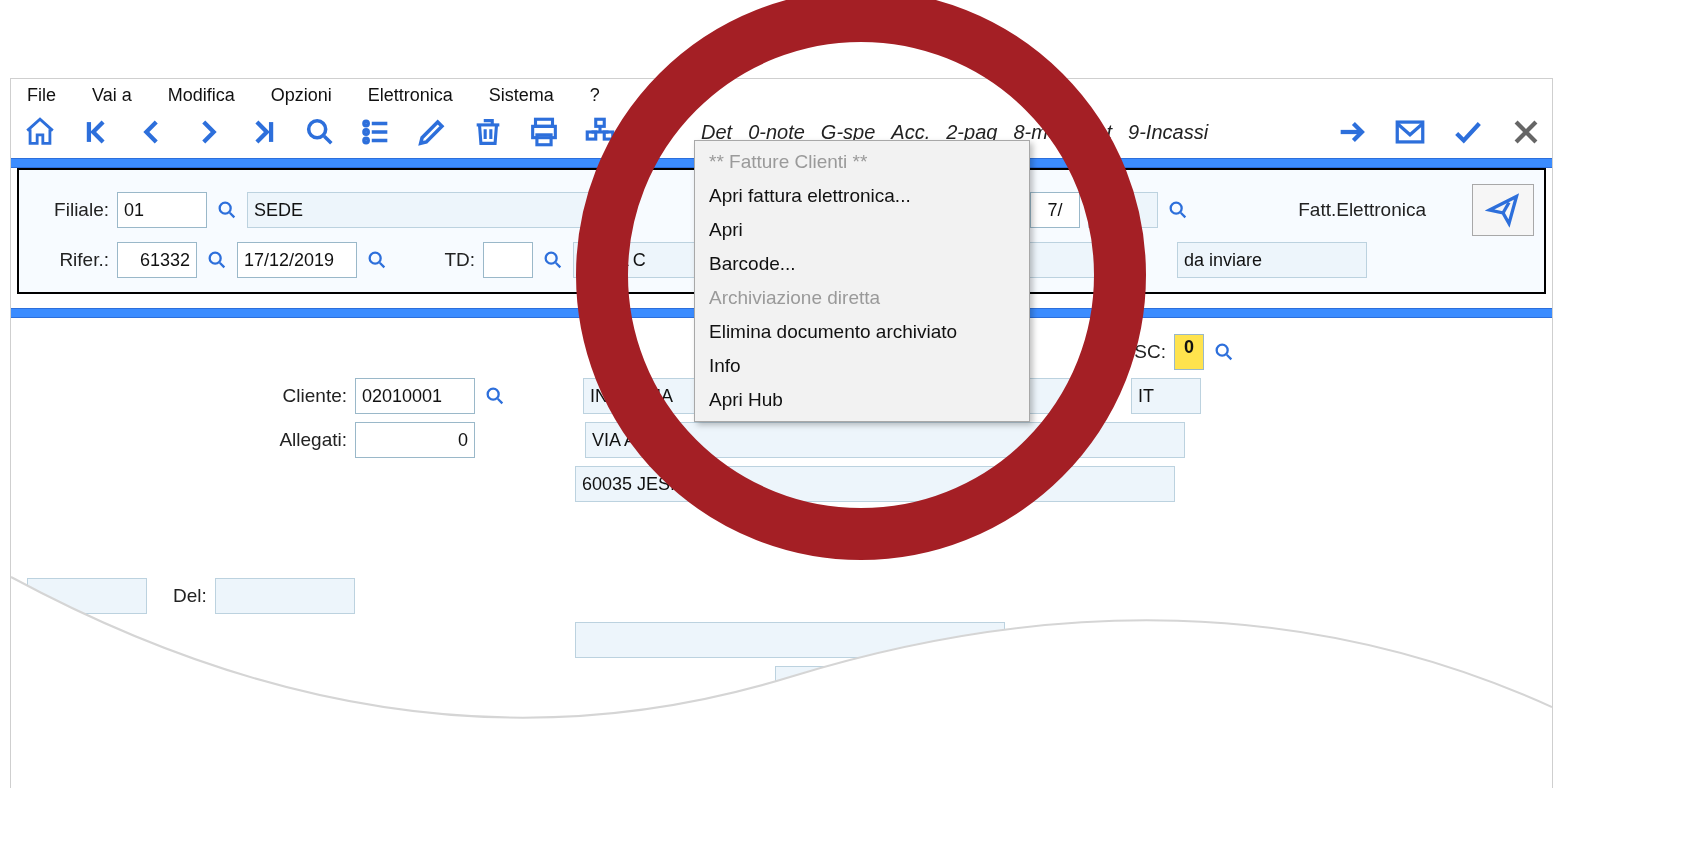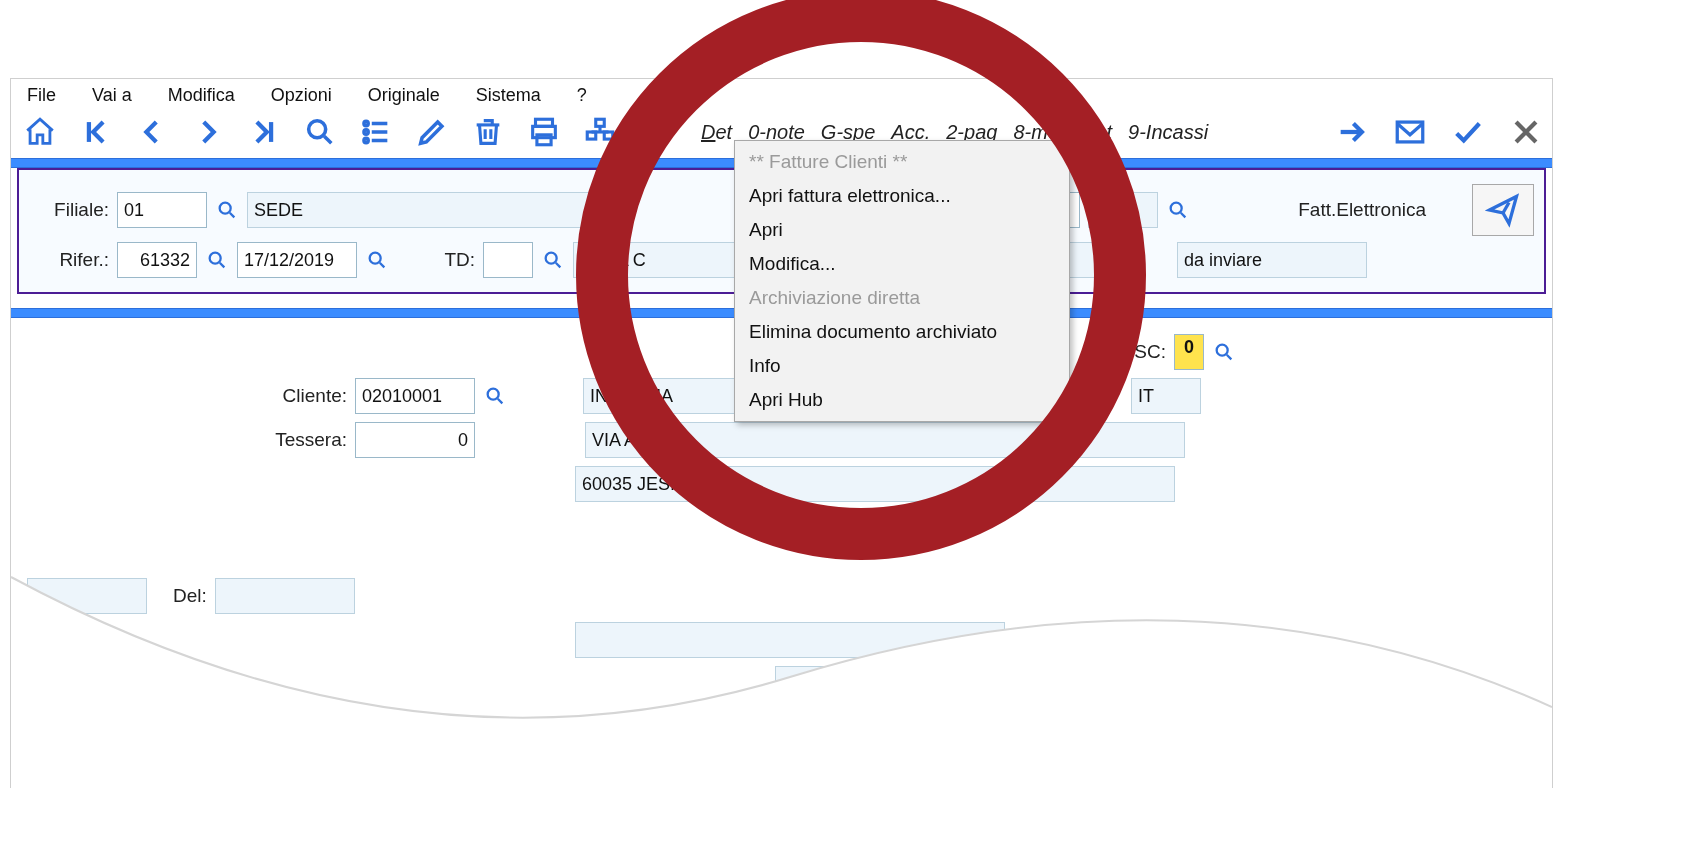--- a/index.html
+++ b/index.html
@@ -52,21 +52,21 @@
 
   
   .blue-stripe {
     height: 10px; background: #3b8cff;
     border-top: 1px solid #2d6fdb;
     border-bottom: 1px solid #2d6fdb;
   }
 
   
   .panel {
-    border: 2px solid #4c1d95;
+    border: 2px solid #000000;
     background: #f7fbff;
     margin: 0 6px;
     padding: 8px 10px;
   }
   .row { display: flex; align-items: center; gap: 8px; margin: 6px 0; font-size: 19px; color: #222; }
   .row .lbl { text-align: right; }
   input.fld, .fld {
     height: 36px;
     border: 1px solid #9ab8c9;
     background: #edf5fb;
@@ -94,21 +94,21 @@
     border: 1px solid #a8a8a8;
     display: inline-flex; align-items: center; justify-content: center;
     background: #f6f6f6;
     color:#2d6fdb;
   }
   .send-btn svg { width: 36px; height: 36px; }
 
   
   .ctx-menu {
     position: absolute;
-    left: 734px; top: 140px;
+    left: 694px; top: 140px;
     width: 336px;
     background: #f2f2f2;
     border: 1px solid #a8a8a8;
     box-shadow: 3px 3px 6px rgba(0,0,0,.25);
     font-size: 19px;
     z-index: 50;
     padding: 4px 0;
   }
   .ctx-menu .mi { padding: 6px 14px; color:#111; }
   .ctx-menu .mi.disabled { color:#9a9a9a; }
@@ -139,21 +139,21 @@
 </head>
 <body>
 
 <div class="canvas">
 
   <div class="menubar">
     <span>File</span>
     <span>Vai a</span>
     <span>Modifica</span>
     <span>Opzioni</span>
-    <span>Originale</span>
+    <span>Elettronica</span>
     <span>Sistema</span>
     <span>?</span>
   </div>
 
   <div class="toolbar">
     <span class="tb-btn">
         <svg viewBox="0 0 24 24" fill="none" stroke="currentColor" stroke-width="2">
           <path d="M3 11 12 3l9 8"></path>
           <path d="M5 10v10h5v-6h4v6h5V10"></path>
         </svg>
@@ -358,21 +358,21 @@
             <path d="M20 20l-5-5"></path>
           </svg>
         </span>
       <span style="width:60px"></span>
       <input class="fld flat" style="width: 520px;" value="INFORMA">
       <span style="width:12px"></span>
       <input class="fld flat" style="width: 70px;" value="IT">
     </div>
 
     <div class="row">
-      <span class="lbl" style="width:320px">Tessera:</span>
+      <span class="lbl" style="width:320px">Allegati:</span>
       <input class="fld white" style="width: 120px; text-align: right;" value="0">
       <span style="width:94px"></span>
       <input class="fld flat" style="width: 600px;" value="VIA ANCC">
     </div>
 
     <div class="row">
       <span style="width:540px"></span>
       <input class="fld flat" style="width: 600px;" value="60035 JESI AN">
     </div>
 
@@ -407,20 +407,20 @@
       <path d="M0,40 C260,180 520,220 780,140 C1040,60 1300,60 1543,170" fill="none" stroke="#d5d5d5" stroke-width="2"></path>
     </svg>
   </div>
 
 </div>
 
 <div class="ctx-menu">
   <div class="mi disabled">** Fatture Clienti **</div>
   <div class="mi">Apri fattura elettronica...</div>
   <div class="mi">Apri</div>
-  <div class="mi">Modifica...</div>
+  <div class="mi">Barcode...</div>
   <div class="mi disabled">Archiviazione diretta</div>
   <div class="mi">Elimina documento archiviato</div>
   <div class="mi">Info</div>
   <div class="mi">Apri Hub</div>
 </div>
 
 <div class="red-ring"></div>
 
 </body></html>

